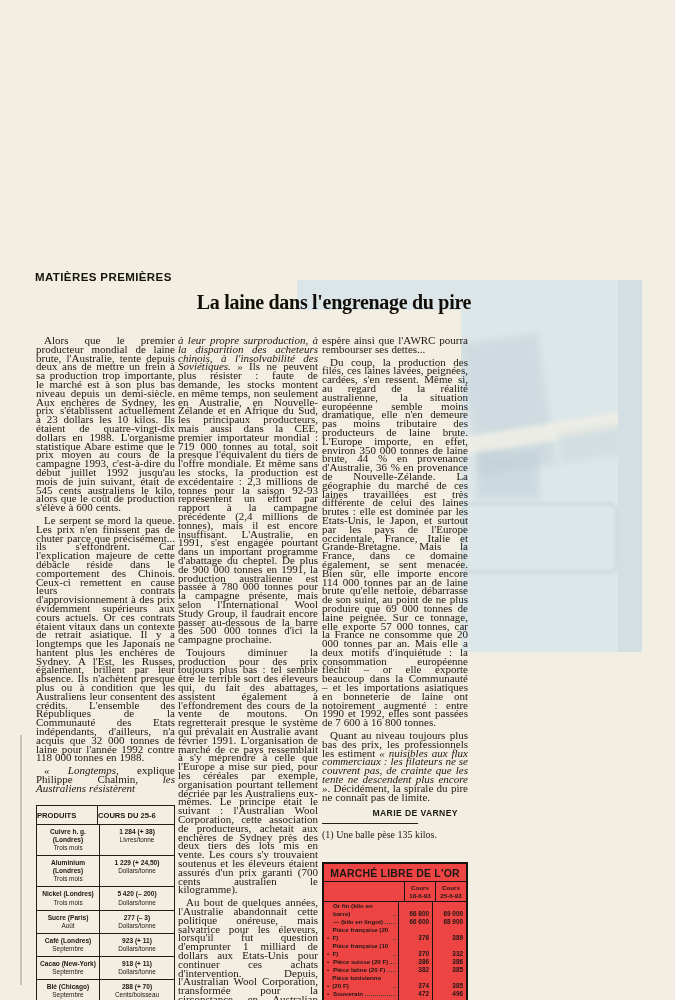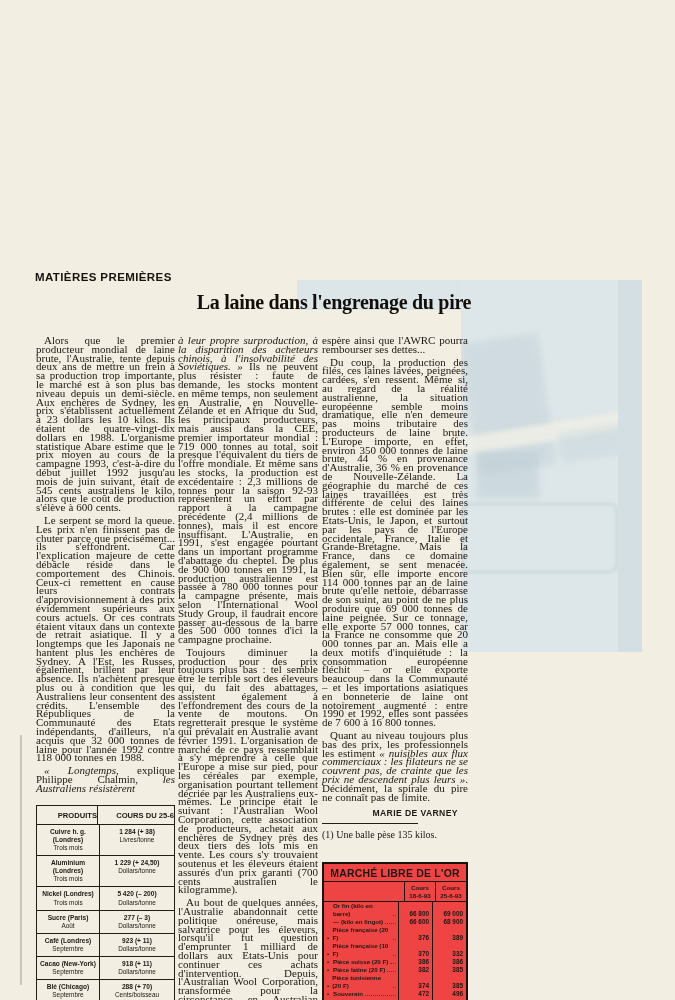--- a/index.html
+++ b/index.html
@@ -46,21 +46,21 @@
   .subhead{
     text-align:center;font-weight:bold;font-style:italic;
     font-size:10px;line-height:12px;margin:7px 0 6px 0;
   }
   
   .ctable{
     margin-top:12px;border:1.5px solid #221d15;background:#f2eee1;
     font-family:"Liberation Sans",sans-serif;
   }
   .c-hrow{display:flex;border-bottom:1.5px solid #221d15;}
-  .c-hcell{font-weight:bold;font-size:7.6px;text-align:right;padding:5px 0 4px 0;}
+  .c-hcell{font-weight:bold;font-size:7.6px;text-align:left;padding:5px 0 4px 0;}
   .c-hp{width:60px;border-right:1.2px solid #221d15;}
   .c-hv{flex:1;}
   .c-row{display:flex;border-top:1px solid #221d15;}
   .c-row:first-child{border-top:none;}
   .c-prod{width:60px;border-right:1.2px solid #221d15;text-align:center;padding:3px 1px;}
   .c-val{flex:1;text-align:center;padding:3px 1px;}
   .c-name,.c-price{font-weight:bold;font-size:6.6px;line-height:8.2px;}
   .c-sub,.c-unit{font-size:6.4px;line-height:8px;}
   .cnote{
     font-size:7px;line-height:8.6px;text-align:justify;margin-top:4px;
@@ -239,21 +239,21 @@
         <p class="para noindent"><span class="it">à leur propre surproduction, à la disparition des acheteurs chinois, à l'insolvabilité des Soviétiques. »</span><span> Ils ne peuvent plus résister : faute de demande, les stocks montent en même temps, non seulement en Australie, en Nouvelle-Zélande et en Afrique du Sud, les principaux producteurs, mais aussi dans la CEE, premier importateur mondial : 719 000 tonnes au total, soit presque l'équivalent du tiers de l'offre mondiale. Et même sans les stocks, la production est excédentaire : 2,3 millions de tonnes pour la saison 92-93 représentent un effort par rapport à la campagne précédente (2,4 millions de tonnes), mais il est encore insuffisant. L'Australie, en 1991, s'est engagée pourtant dans un important programme d'abattage du cheptel. De plus de 900 000 tonnes en 1991, la production australienne est passée à 780 000 tonnes pour la campagne présente, mais selon l'International Wool Study Group, il faudrait encore passer au-dessous de la barre des 500 000 tonnes d'ici la campagne prochaine.</span></p>
         <p class="para"><span>Toujours diminuer la production pour des prix toujours plus bas : tel semble être le terrible sort des éleveurs qui, du fait des abattages, assistent également à l'effondrement des cours de la vente de moutons. On regretterait presque le système qui prévalait en Australie avant février 1991. L'organisation de marché de ce pays ressemblait à s'y méprendre à celle que l'Europe a mise sur pied, pour les céréales par exemple, organisation pourtant tellement décriée par les Australiens eux-mêmes. Le principe était le suivant : l'Australian Wool Corporation, cette association de producteurs, achetait aux enchères de Sydney près des deux tiers des lots mis en vente. Les cours s'y trouvaient soutenus et les éleveurs étaient assurés d'un prix garanti (700 cents australien le kilogramme).</span></p>
         <p class="para"><span>Au bout de quelques années, l'Australie abandonnait cette politique onéreuse, mais salvatrice pour les éleveurs, lorsqu'il fut question d'emprunter 1 milliard de dollars aux Etats-Unis pour continuer ces achats d'intervention. Depuis, l'Australian Wool Corporation, transformée pour la circonstance en Australian Wool Realisation Commission, bénéficie d'un prêt, non pas pour assurer le revenu des éleveurs, mais pour écouler petit à petit – en sept ans – 3,9 millions de balles (1) qui restent dans les stocks. Le gouvernement australien</span></p>
       </div>
   </div>
 
   <div class="col col3">
     <div id="col3-text">
         <p class="para noindent"><span>espère ainsi que l'AWRC pourra rembourser ses dettes...</span></p>
         <p class="para"><span>Du coup, la production des filés, ces laines lavées, peignées, cardées, s'en ressent. Même si, au regard de la réalité australienne, la situation européenne semble moins dramatique, elle n'en demeure pas moins tributaire des producteurs de laine brute. L'Europe importe, en effet, environ 350 000 tonnes de laine brute, 44 % en provenance d'Australie, 36 % en provenance de Nouvelle-Zélande. La géographie du marché de ces laines travaillées est très différente de celui des laines brutes : elle est dominée par les Etats-Unis, le Japon, et surtout par les pays de l'Europe occidentale, France, Italie et Grande-Bretagne. Mais la France, dans ce domaine également, se sent menacée. Bien sûr, elle importe encore 114 000 tonnes par an de laine brute qu'elle nettoie, débarrasse de son suint, au point de ne plus produire que 69 000 tonnes de laine peignée. Sur ce tonnage, elle exporte 57 000 tonnes, car la France ne consomme que 20 000 tonnes par an. Mais elle a deux motifs d'inquiétude : la consommation européenne fléchit – or elle exporte beaucoup dans la Communauté – et les importations asiatiques en bonneterie de laine ont notoirement augmenté : entre 1990 et 1992, elles sont passées de 7 600 à 16 800 tonnes.</span></p>
-        <p class="para"><span>Quant au niveau toujours plus bas des prix, les professionnels les estiment </span><span class="it">« nuisibles aux flux commerciaux : les filateurs ne se couvrent pas, de crainte que les prix ne descendent plus leurs »</span><span>. Décidément, la spirale du pire ne connaît pas de limite.</span></p>
+        <p class="para"><span>Quant au niveau toujours plus bas des prix, les professionnels les estiment </span><span class="it">« nuisibles aux flux commerciaux : les filateurs ne se couvrent pas, de crainte que les tente ne descendent plus encore »</span><span>. Décidément, la spirale du pire ne connaît pas de limite.</span></p>
       </div>
     <div class="byline">MARIE DE VARNEY</div>
     <div class="rule"></div>
     <div class="footnote">(1) Une balle pèse 135 kilos.</div>
 
     <div class="gold-box">
       <div class="gold-title">MARCHÉ LIBRE DE L'OR</div>
       <div class="gold-row g-head-row">
         <div class="g-lbl"></div>
         <div class="g-v1">

